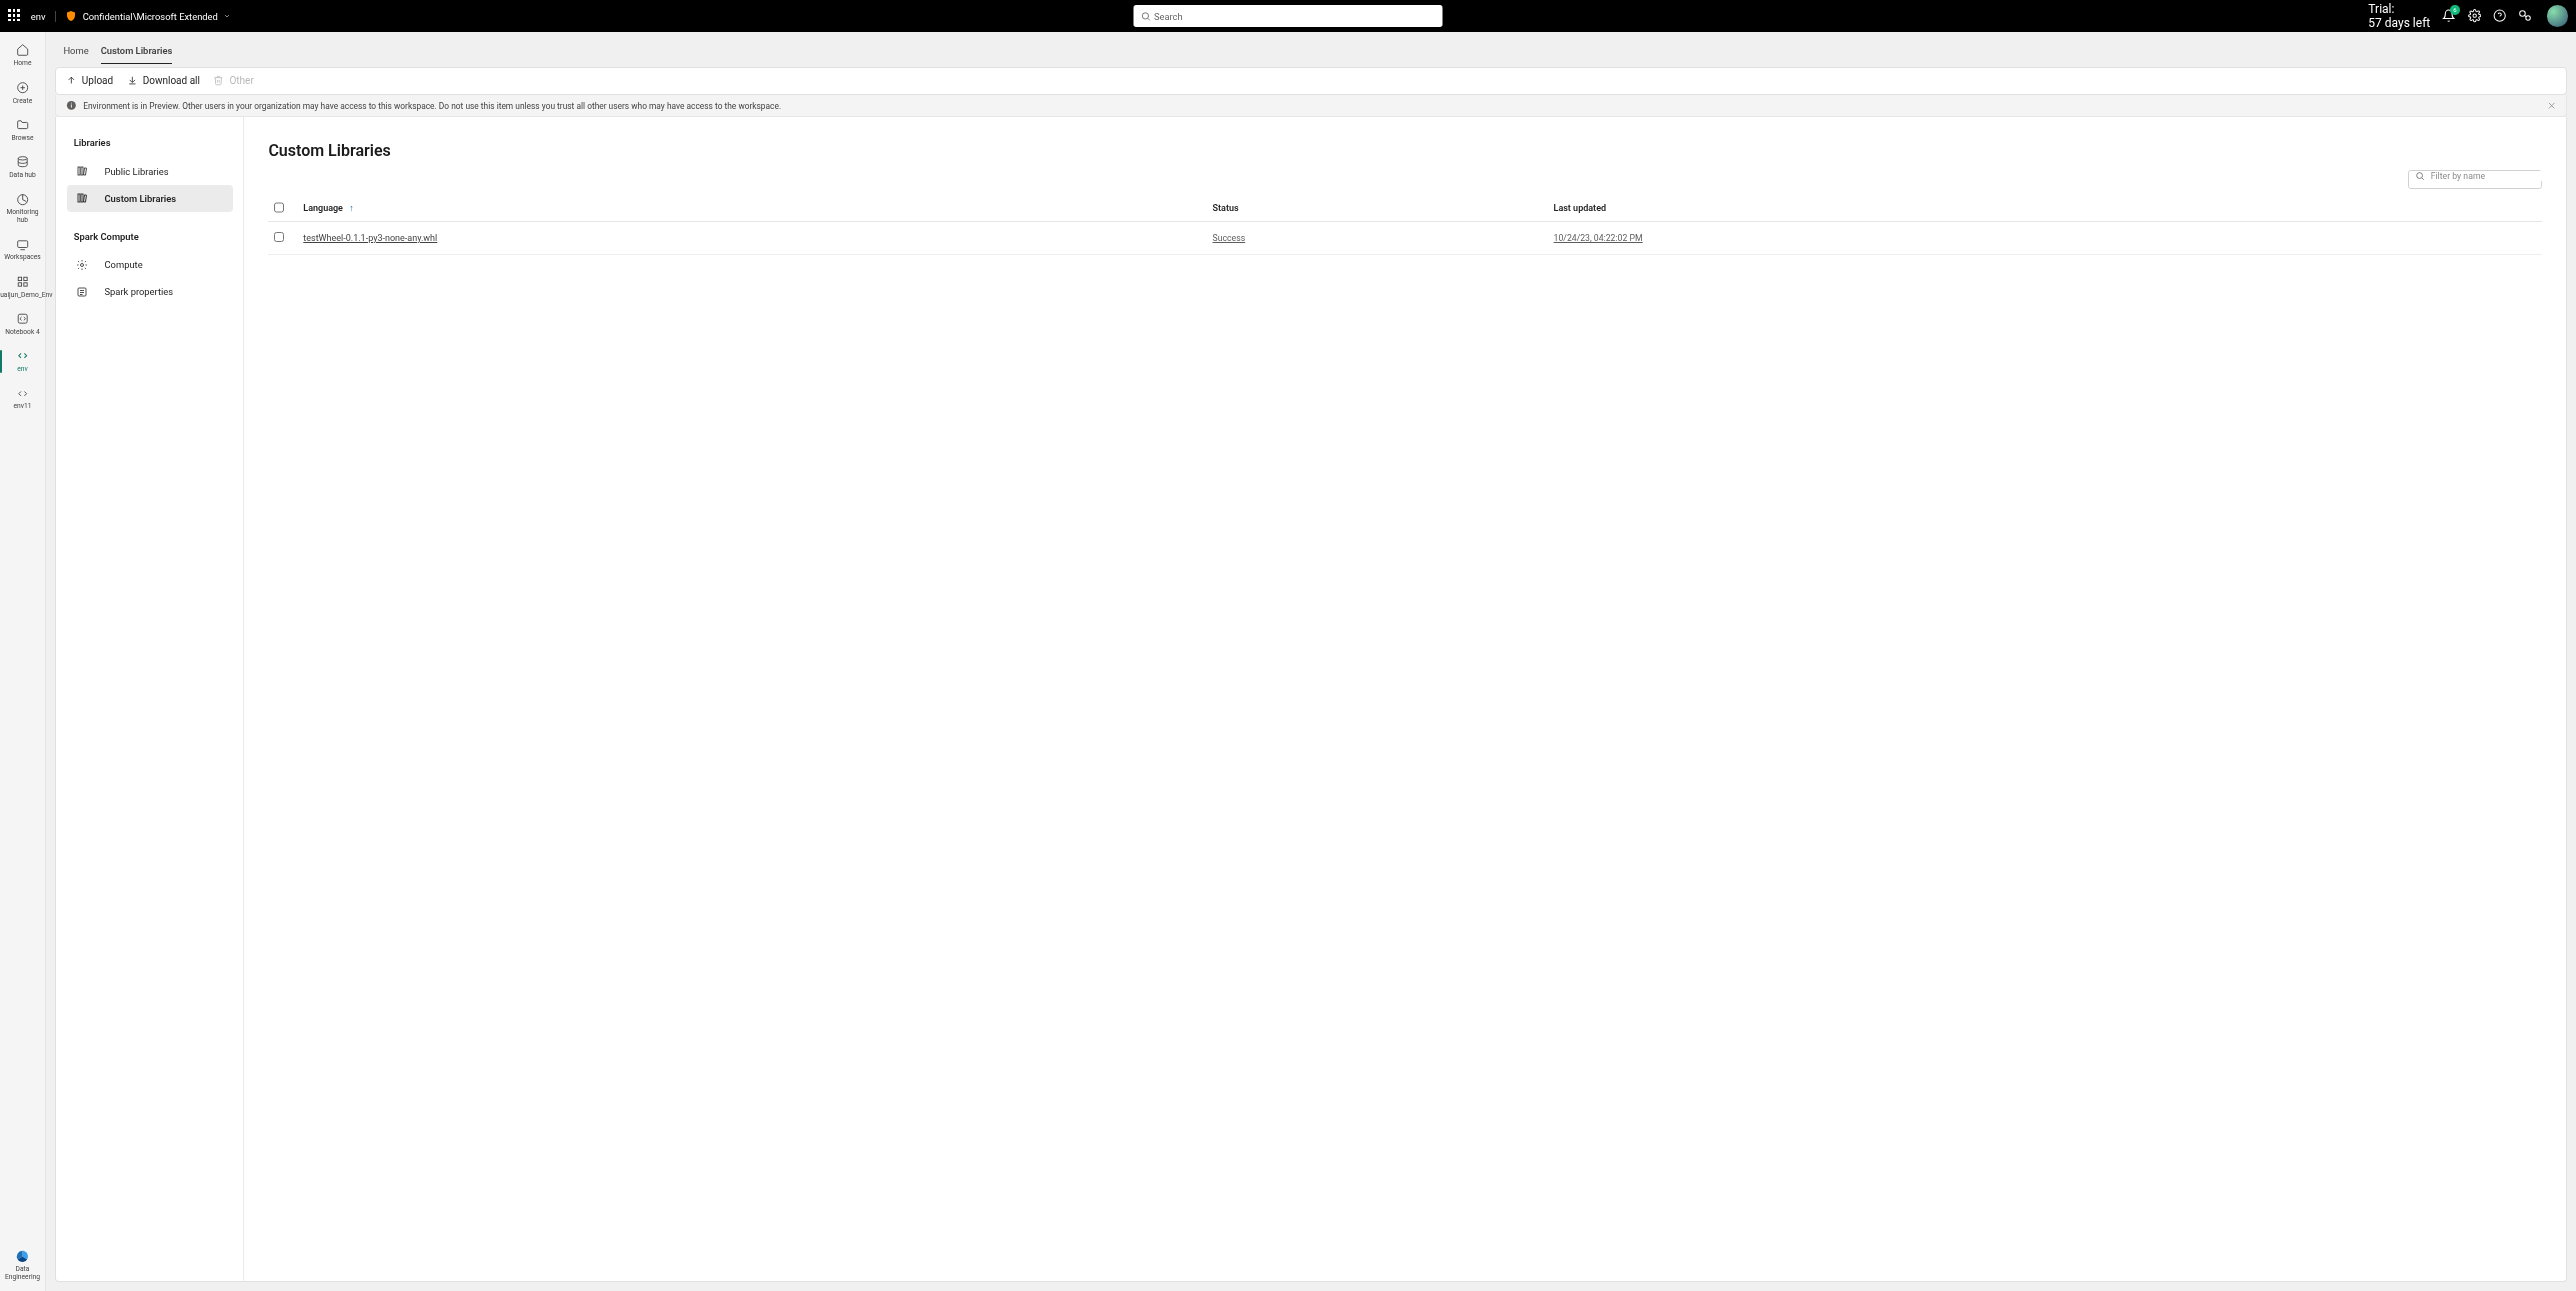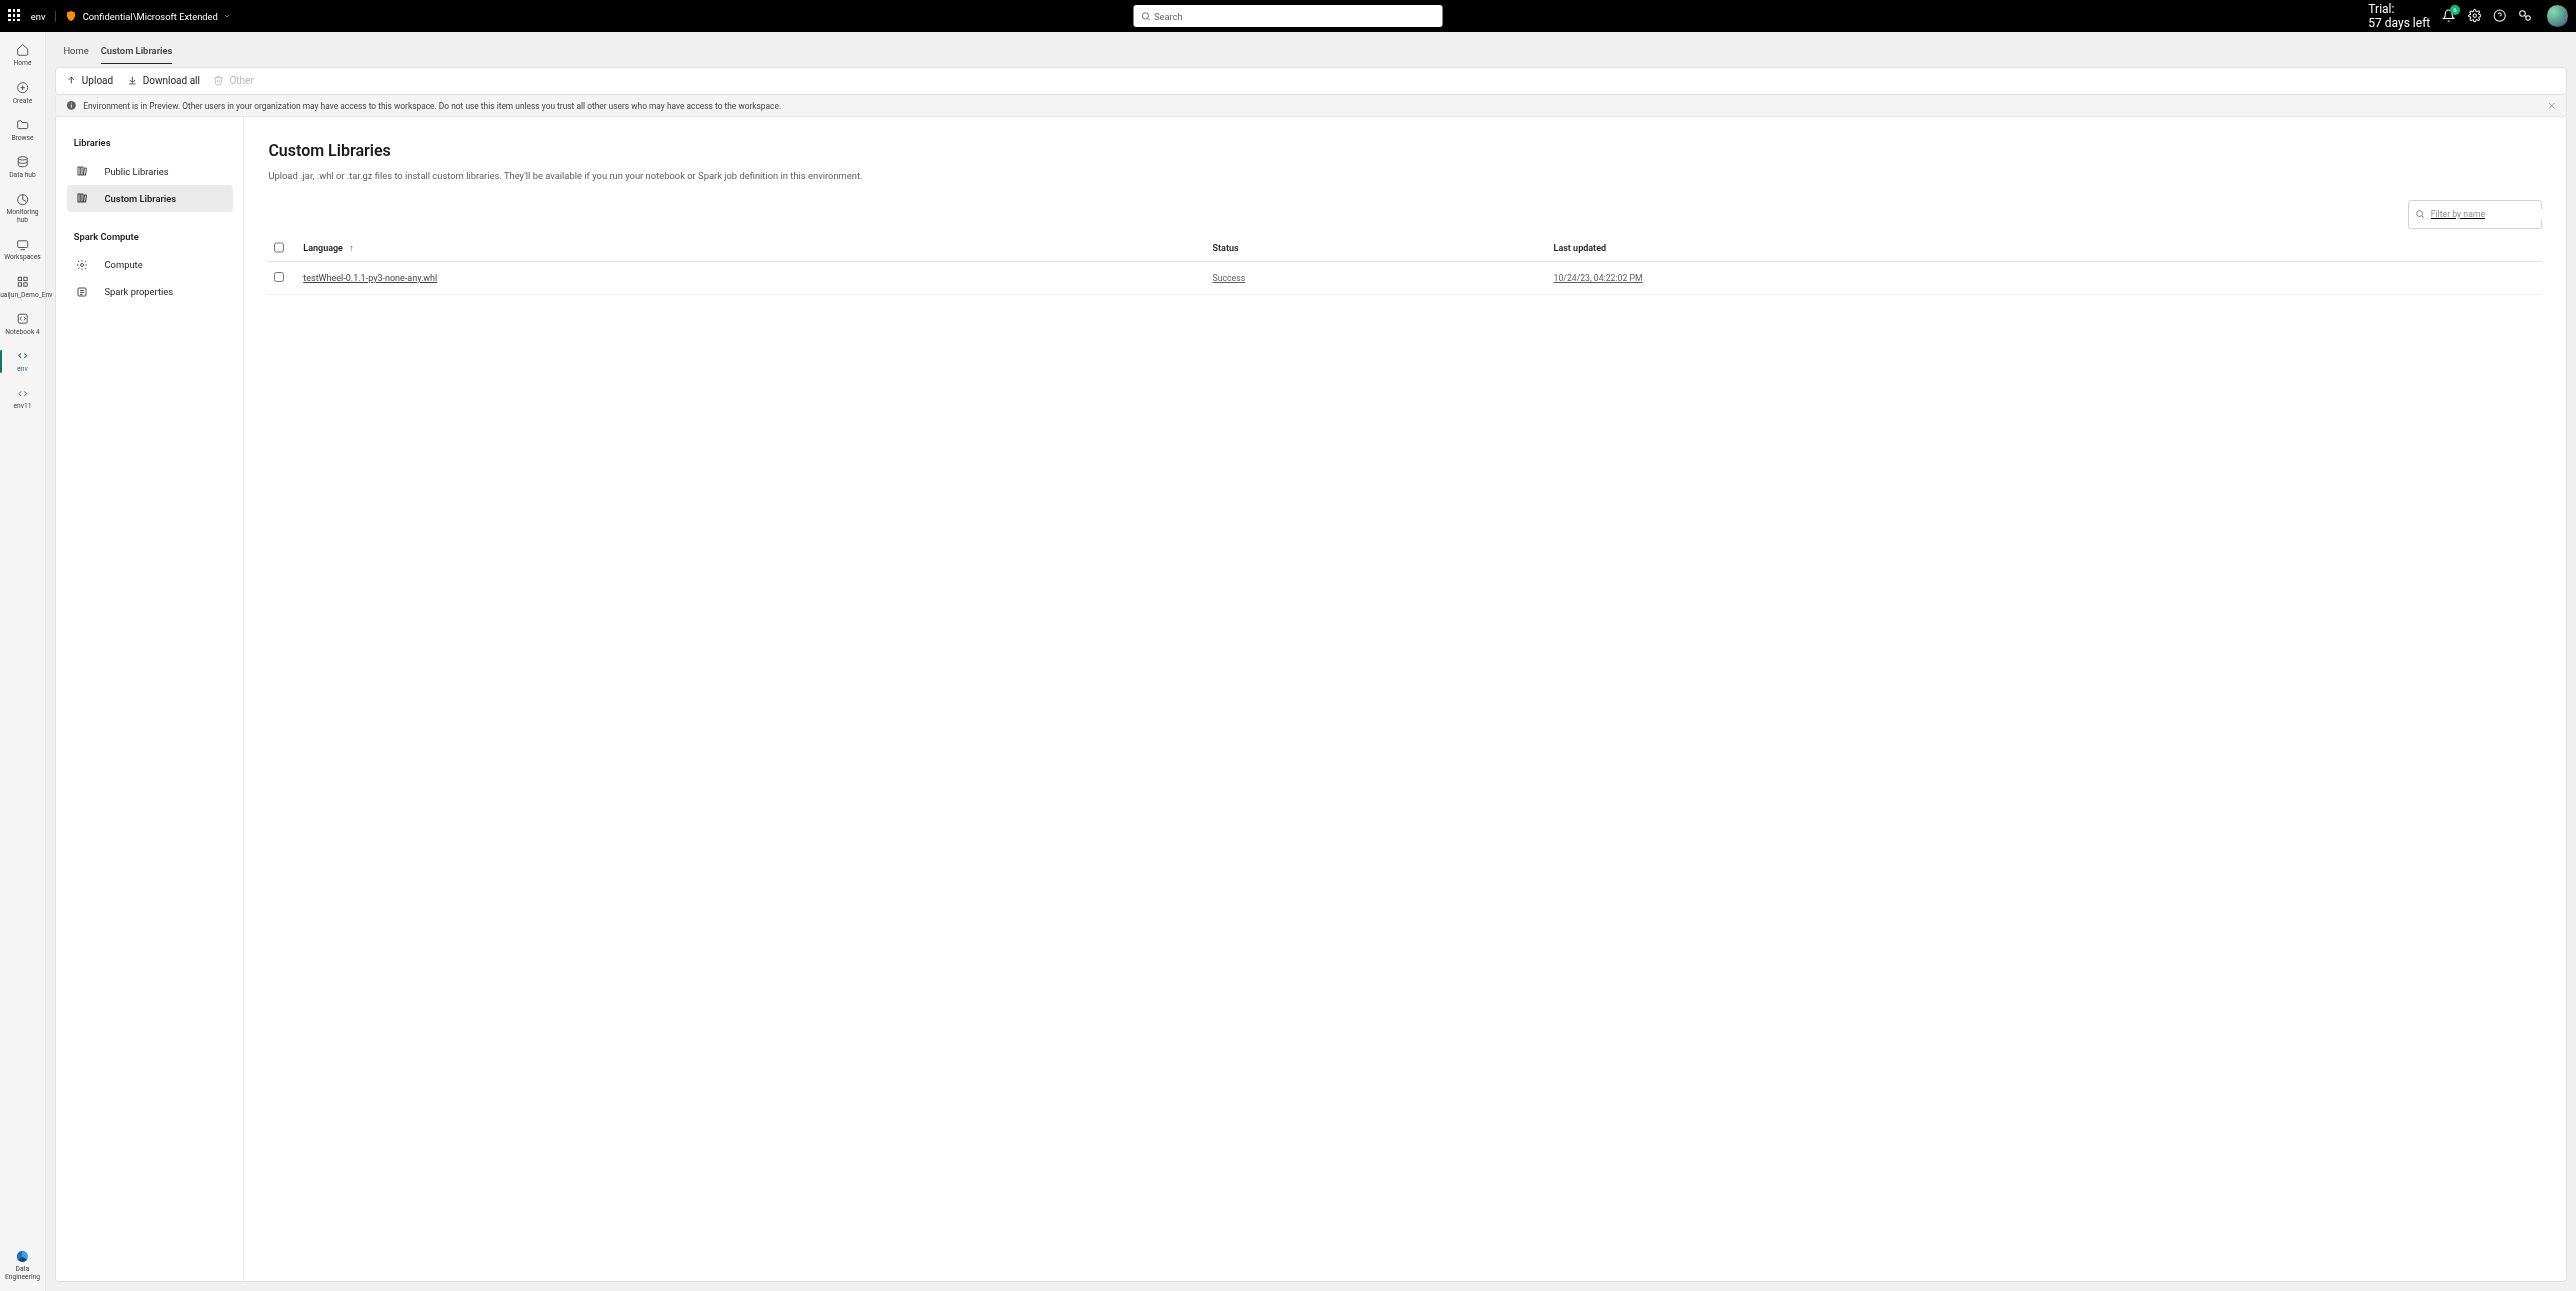--- a/index.html
+++ b/index.html
@@ -347,27 +347,26 @@
     margin-bottom: 19px;
   }
   .filter-row {
     display: flex;
     justify-content: flex-end;
     margin-bottom: 6.7px;
   }
   .filter-box {
     border: 0.7px solid #d1d1d1;
     border-radius: 2.7px;
-    height: 29px;
+    height: 19px;
     width: 134px;
     display: flex;
-    align-items: center;
+    align-items: flex-start;
     padding: 0 6.7px;
     gap: 5.4px;
-    text-decoration: underline;
   }
   .filter-box input {
     border: none;
     outline: none;
     flex: 1;
     font-size: 8.7px;
   }
   .filter-box input::placeholder { color: #8a8a8a; }
   
   table.lib-table {
@@ -696,21 +695,20 @@
                 <line x1="8" y1="13" x2="16" y2="13"></line>
                 <line x1="8" y1="17" x2="13" y2="17"></line>
               </svg>
             </span>
           <span>Spark properties</span>
         </div>
       </div>
 
       <div class="detail">
         <h1>Custom Libraries</h1>
-        <p class="desc">Upload .jar, .whl or .tar.gz files to install custom libraries. They'll be available if you run your notebook or Spark job definition in this environment.</p>
 
         <div class="filter-row">
           <div class="filter-box">
             <span>
                 <svg viewBox="0 0 24 24" width="10" height="10" fill="none" stroke="#666" stroke-width="2">
                   <circle cx="11" cy="11" r="7"></circle>
                   <line x1="21" y1="21" x2="16.65" y2="16.65"></line>
                 </svg>
               </span>
             <input type="text" placeholder="Filter by name" style="">

